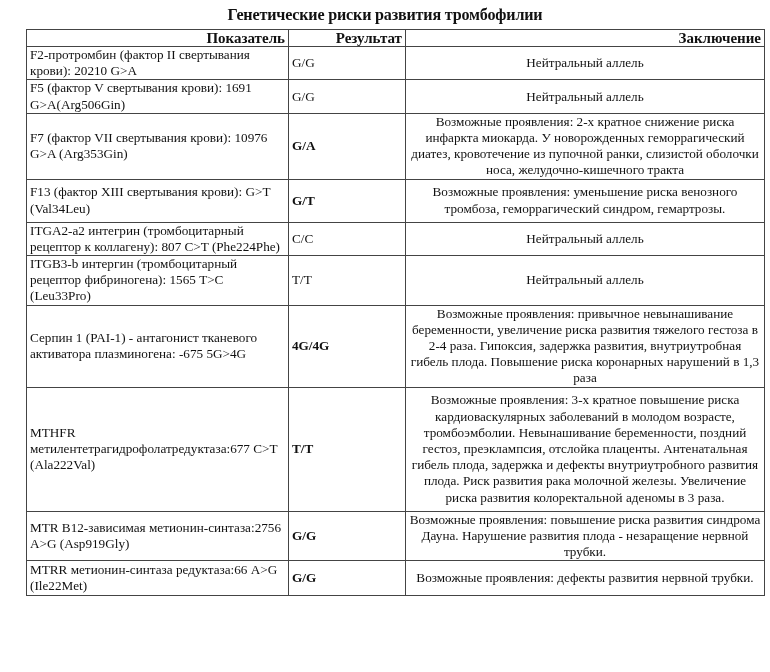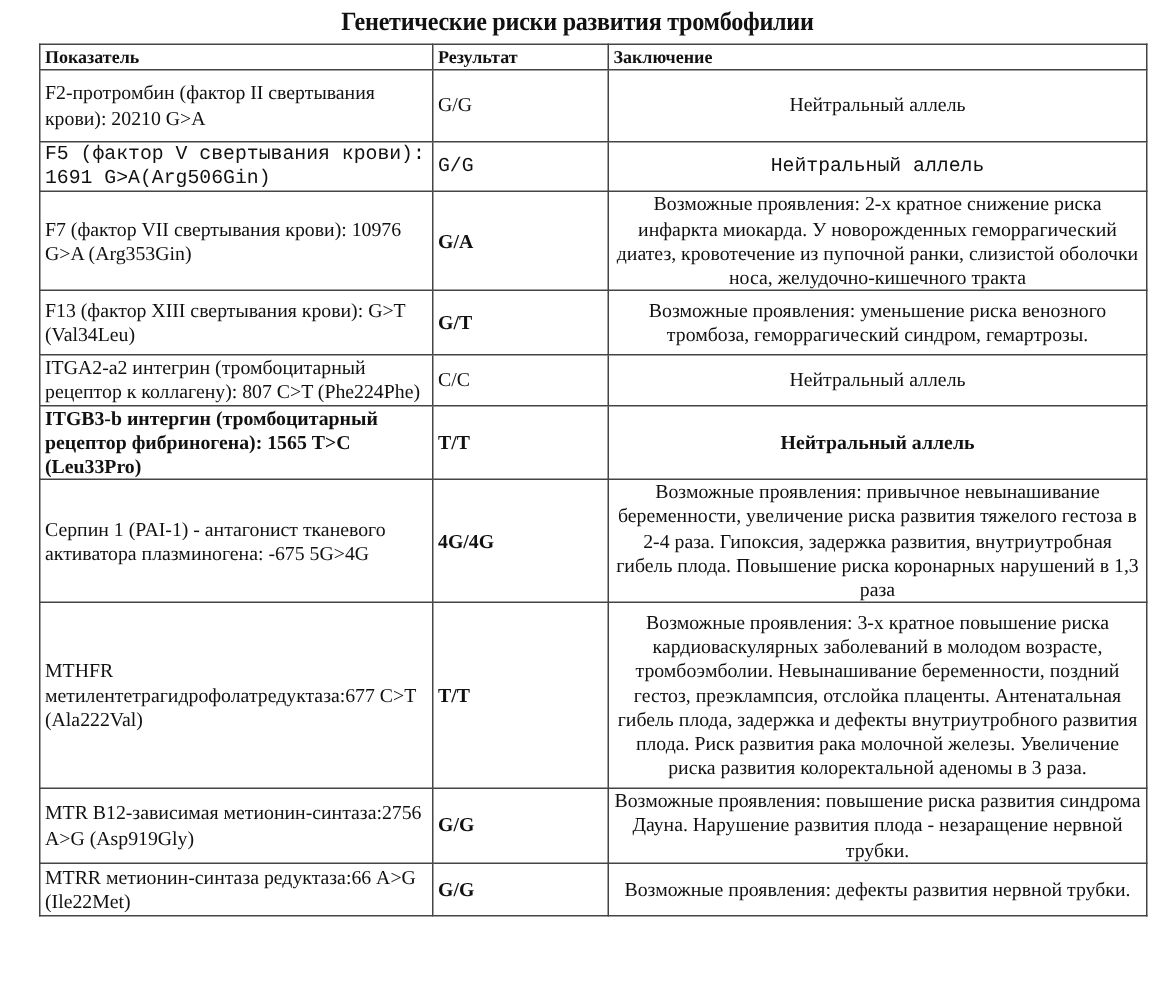--- a/index.html
+++ b/index.html
@@ -4,21 +4,21 @@
 <style>
   html, body { margin: 0; padding: 0; background: #ffffff; }
   body { width: 770px; height: 672px; position: relative; overflow: hidden;
          font-family: "Liberation Serif", "DejaVu Serif", serif; color: #111; }
   .title { position: absolute; left: 0; top: 4px; width: 770px; text-align: center;
            font-size: 17.5px; font-weight: bold; letter-spacing: -0.2px;
            transform: scaleX(0.92); transform-origin: center; }
   table.report { position: absolute; left: 26px; top: 29px; width: 738px;
                  border-collapse: collapse; table-layout: fixed; font-size: 13.2px; line-height: 16.2px; }
   table.report th, table.report td { border: 1.5px solid #444; padding: 0 3px; vertical-align: middle; }
-  table.report th { font-size: 12px; font-weight: bold; height: 16px; text-align: left; line-height: 16px; }
+  table.report th { font-size: 15px; font-weight: bold; height: 16px; text-align: right; line-height: 16px; }
   col.c1 { width: 262px; } col.c2 { width: 117px; } col.c3 { width: 359px; }
   td.ind { text-align: left; }
   td.res { }
   td.res.bold { font-weight: bold; }
   td.con { text-align: center; }
 </style>
 </head>
 <body>
 
 <div class="title">Генетические риски развития тромбофилии</div>
@@ -30,46 +30,46 @@
       <col class="c3">
     </colgroup>
   <thead>
     <tr>
       <th>Показатель</th>
       <th>Результат</th>
       <th>Заключение</th>
     </tr>
   </thead>
   <tbody id="tbody">
-      <tr style="height: 48px;">
+      <tr style="height: 33px;">
         <td class="ind">F2-протромбин (фактор II свертывания крови): 20210 G&gt;A</td>
         <td class="res">G/G</td>
         <td class="con">Нейтральный аллель</td>
       </tr>
-      <tr style="height: 33px; font-family: Liberation Mono, monospace;">
+      <tr style="height: 33px;">
         <td class="ind">F5 (фактор V свертывания крови): 1691 G&gt;A(Arg506Gin)</td>
         <td class="res">G/G</td>
         <td class="con">Нейтральный аллель</td>
       </tr>
       <tr style="height: 55px;">
         <td class="ind">F7 (фактор VII свертывания крови): 10976 G&gt;A (Arg353Gin)</td>
         <td class="res bold">G/A</td>
         <td class="con">Возможные проявления: 2-х кратное снижение риска инфаркта миокарда. У новорожденных геморрагический диатез, кровотечение из пупочной ранки, слизистой оболочки носа, желудочно-кишечного тракта</td>
       </tr>
       <tr style="height: 43px;">
         <td class="ind">F13 (фактор XIII свертывания крови): G&gt;T (Val34Leu)</td>
         <td class="res bold">G/T</td>
         <td class="con">Возможные проявления: уменьшение риска венозного тромбоза, геморрагический синдром, гемартрозы.</td>
       </tr>
       <tr style="height: 18px;">
         <td class="ind">ITGA2-a2 интегрин (тромбоцитарный рецептор к коллагену): 807 C&gt;T (Phe224Phe)</td>
         <td class="res">C/C</td>
         <td class="con">Нейтральный аллель</td>
       </tr>
-      <tr style="height: 49px; font-weight: bold;">
+      <tr style="height: 49px;">
         <td class="ind">ITGB3-b интергин (тромбоцитарный рецептор фибриногена): 1565 T&gt;C (Leu33Pro)</td>
         <td class="res">T/T</td>
         <td class="con">Нейтральный аллель</td>
       </tr>
       <tr style="height: 80px;">
         <td class="ind">Серпин 1 (PAI-1) - антагонист тканевого активатора плазминогена: -675 5G&gt;4G</td>
         <td class="res bold">4G/4G</td>
         <td class="con">Возможные проявления: привычное невынашивание беременности, увеличение риска развития тяжелого гестоза в 2-4 раза. Гипоксия, задержка развития, внутриутробная гибель плода. Повышение риска коронарных нарушений в 1,3 раза</td>
       </tr>
       <tr style="height: 124px;">

